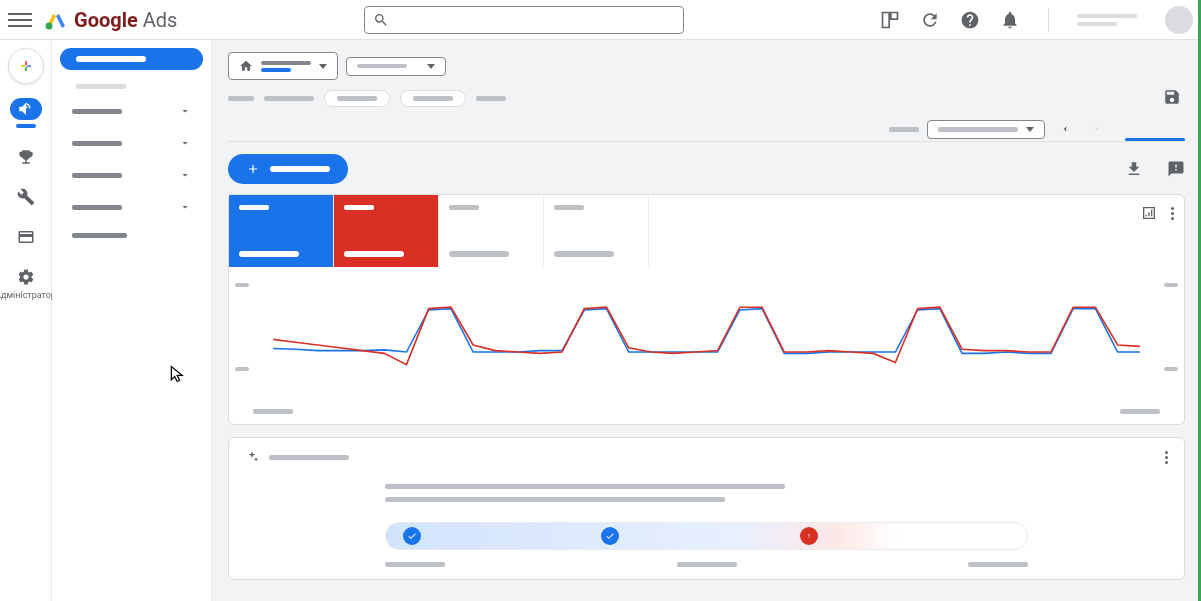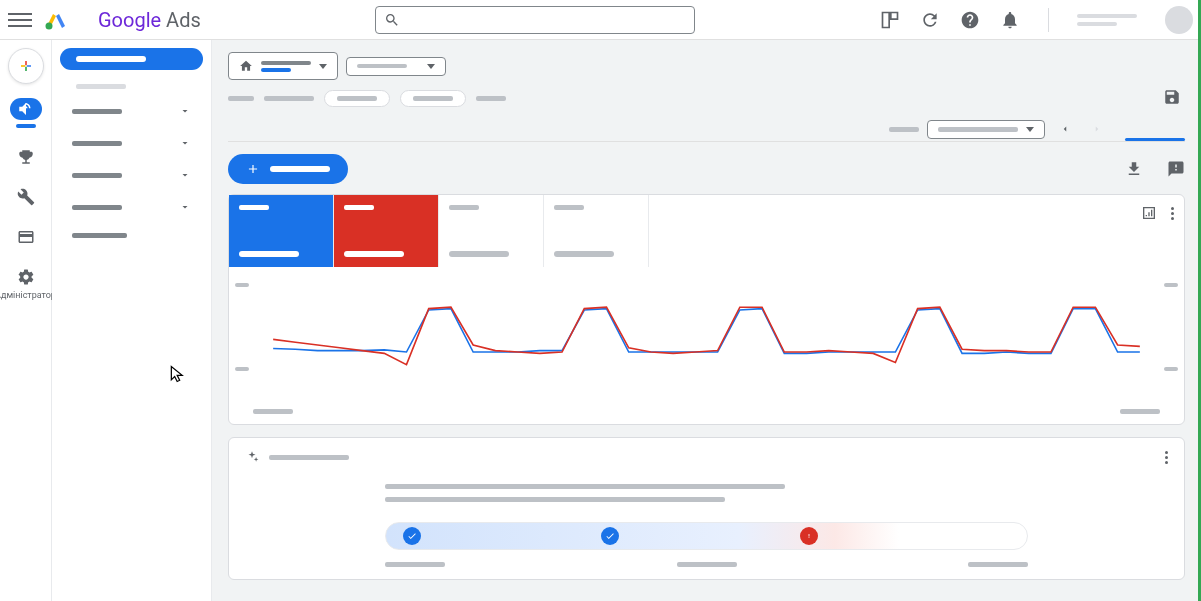--- a/index.html
+++ b/index.html
@@ -5,21 +5,21 @@
 * { box-sizing: border-box; margin: 0; padding: 0; font-family: 'Google Sans', Roboto, Arial, sans-serif; }
 body { background: #fff; width: 1201px; height: 601px; overflow: hidden; position: relative; }
 
 
 .header { height: 40px; display: flex; align-items: center; padding: 0 8px; border-bottom: 1px solid #e0e0e0; }
 .hamburger { width: 24px; height: 24px; cursor: pointer; display: flex; flex-direction: column; justify-content: center; gap: 4px; margin-right: 12px; }
 .hamburger span { height: 2px; background: #5f6368; }
 .logo { display: flex; align-items: center; gap: 6px; }
 .logo-icon { width: 24px; height: 24px; }
 .logo-text { font-size: 20px; color: #5f6368; }
-.logo-text b { color: #6d28d9; font-weight: 400; margin-left: 24px; }
+.logo-text b { color: #7f1d1d; font-weight: 700; }
 .search-wrap { flex: 1; display: flex; justify-content: center; }
 .search-box { width: 320px; height: 28px; border: 1px solid #80868b; border-radius: 4px; display: flex; align-items: center; padding: 0 8px; }
 .search-box svg { width: 16px; height: 16px; fill: #5f6368; }
 .search-input { border: none; outline: none; flex: 1; margin-left: 8px; font-size: 13px; }
 .header-icons { display: flex; align-items: center; gap: 20px; margin-left: 10px; }
 .header-icon { width: 20px; height: 20px; fill: #5f6368; cursor: pointer; }
 .divider-v { width: 1px; height: 24px; background: #dadce0; margin: 0 8px; }
 .account-lines { display: flex; flex-direction: column; gap: 4px; }
 .account-lines span { height: 4px; background: #dadce0; border-radius: 2px; }
 .avatar { width: 28px; height: 28px; border-radius: 50%; background: #dadce0; margin-left: 8px; }

